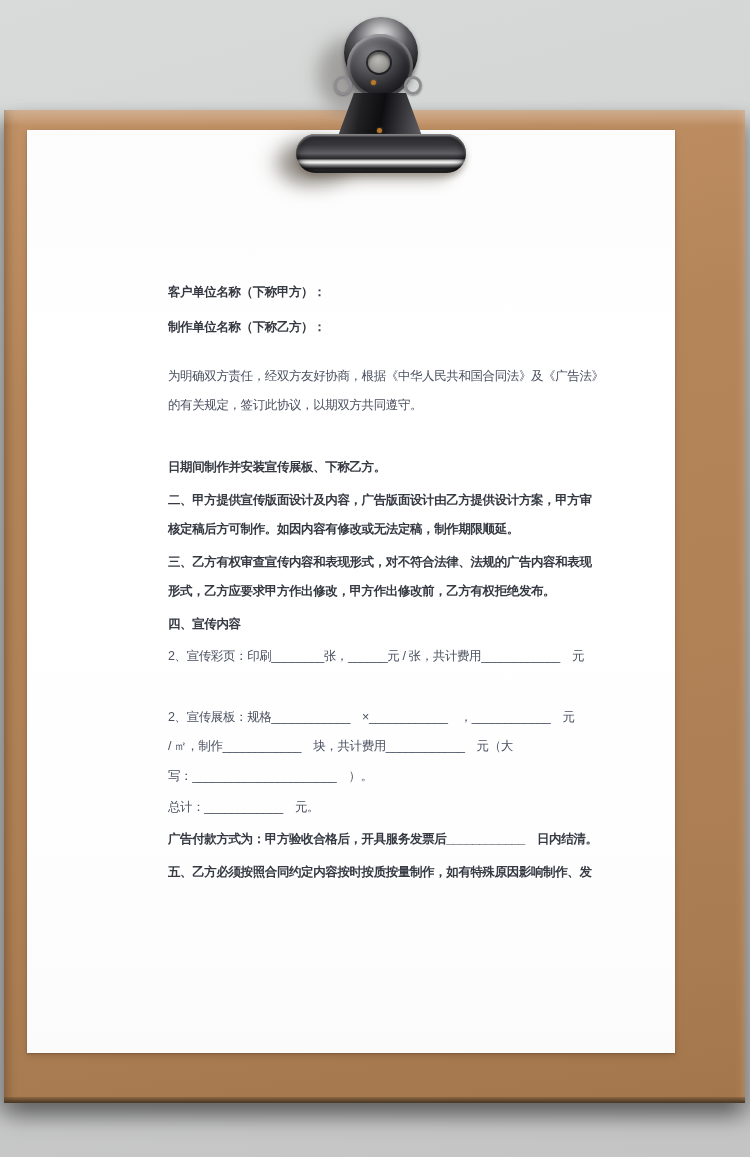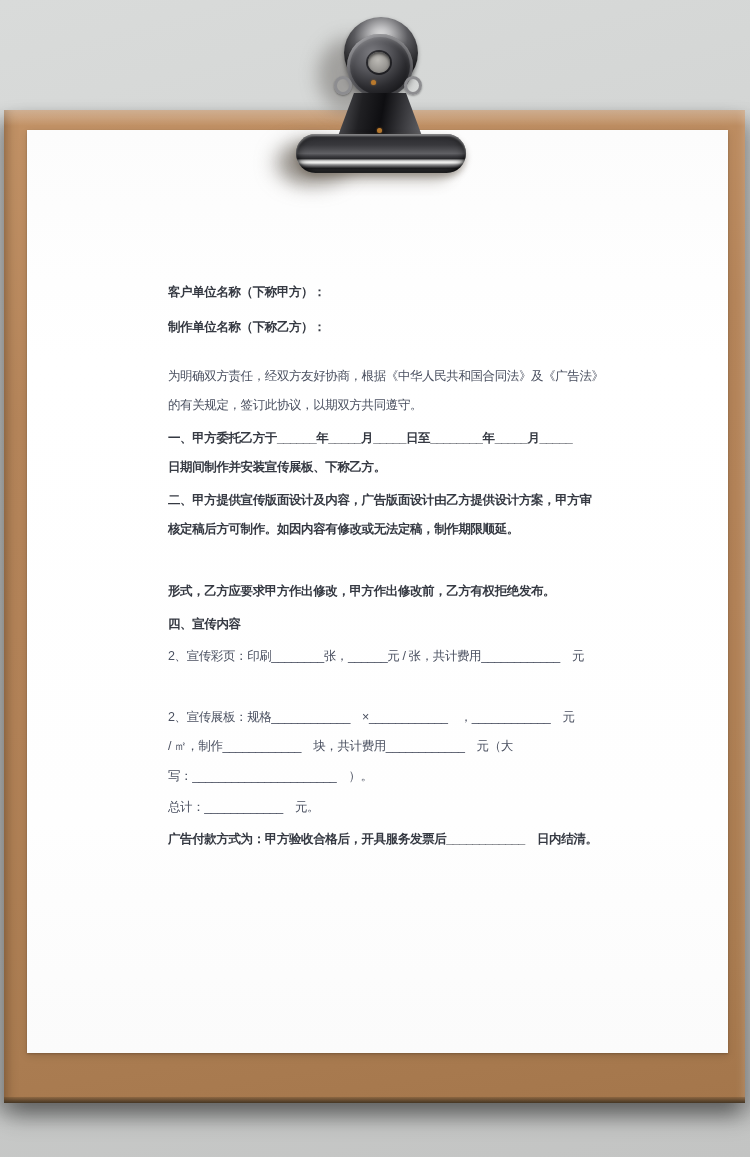--- a/index.html
+++ b/index.html
@@ -18,21 +18,21 @@
   .board::before{ 
     content:"";position:absolute;left:0;top:0;width:100%;height:16px;
     background:linear-gradient(180deg,rgba(255,255,255,.30),rgba(255,255,255,0));
   }
   .board::after{ 
     content:"";position:absolute;left:0;bottom:0;width:100%;height:6px;
     background:linear-gradient(180deg,rgba(70,55,35,.25),#453624);
   }
   
   .paper{
-    position:absolute;left:27px;top:130px;width:701px;height:923px;
+    position:absolute;left:27px;top:130px;width:648px;height:923px;
     background:linear-gradient(180deg,#fcfcfc 0%,#ffffff 25%,#fefefe 75%,#fbfbfb 100%);
     box-shadow:0 1px 2px rgba(0,0,0,.20),0 3px 8px rgba(0,0,0,.12);
   }
   
   .ln{
     position:absolute;left:141px;white-space:nowrap;
     font-size:12.5px;letter-spacing:-.4px;line-height:17px;
   }
   .ln.b{font-weight:700;color:#353942;}
   .ln.r{font-weight:400;color:#4a5060;}
@@ -86,32 +86,33 @@
 </head>
 <body>
 
 <div class="board"></div>
 
 <div class="paper">
   <div class="ln b" style="top:154px">客户单位名称（下称甲方）：</div>
   <div class="ln b" style="top:189px">制作单位名称（下称乙方）：</div>
   <div class="ln r" style="top:238px">为明确双方责任，经双方友好协商，根据《中华人民共和国合同法》及《广告法》</div>
   <div class="ln r" style="top:267px">的有关规定，签订此协议，以期双方共同遵守。</div>
-  <div class="ln b" style="top:300px">一、甲方委托乙方于______年_____月_____日至________年_____月_____</div>
   <div class="ln b" style="top:329px">日期间制作并安装宣传展板、下称乙方。</div>
   <div class="ln b" style="top:362px">二、甲方提供宣传版面设计及内容，广告版面设计由乙方提供设计方案，甲方审</div>
   <div class="ln b" style="top:391px">核定稿后方可制作。如因内容有修改或无法定稿，制作期限顺延。</div>
+  <div class="ln b" style="top:424px">三、乙方有权审查宣传内容和表现形式，对不符合法律、法规的广告内容和表现</div>
   <div class="ln b" style="top:453px">形式，乙方应要求甲方作出修改，甲方作出修改前，乙方有权拒绝发布。</div>
   <div class="ln b" style="top:486px">四、宣传内容</div>
   <div class="ln r" style="top:518px">2、宣传彩页：印刷________张，______元 / 张，共计费用____________　元</div>
   <div class="ln r" style="top:579px">2、宣传展板：规格____________　×____________　，____________　元</div>
   <div class="ln r" style="top:608px">/ ㎡，制作____________　块，共计费用____________　元（大</div>
   <div class="ln r" style="top:638px">写：______________________　）。</div>
   <div class="ln r" style="top:669px">总计：____________　元。</div>
   <div class="ln b" style="top:701px">广告付款方式为：甲方验收合格后，开具服务发票后____________　日内结清。</div>
+  <div class="ln b" style="top:734px">五、乙方必须按照合同约定内容按时按质按量制作，如有特殊原因影响制作、发</div>
 </div>
 
 <div>
   <div class="shadow-knob"></div>
   <div class="shadow-bar"></div>
   <div class="knob-back"></div>
   <div class="knob"></div>
   <div class="knob-hole"></div>
   <div class="spring-loop loop-left"></div>
   <div class="spring-loop loop-right"></div>

